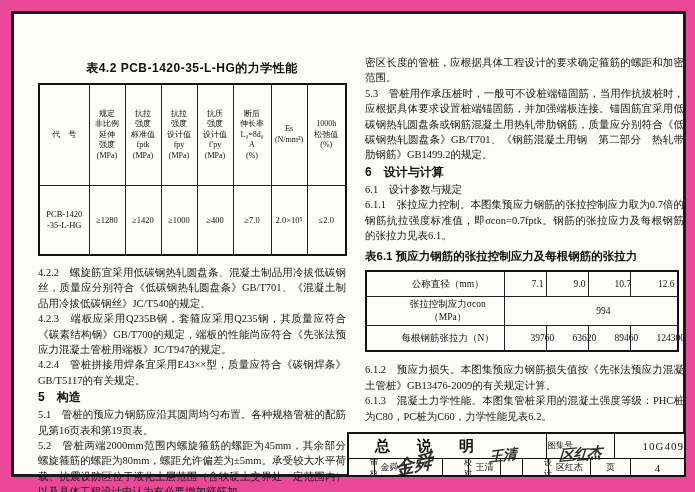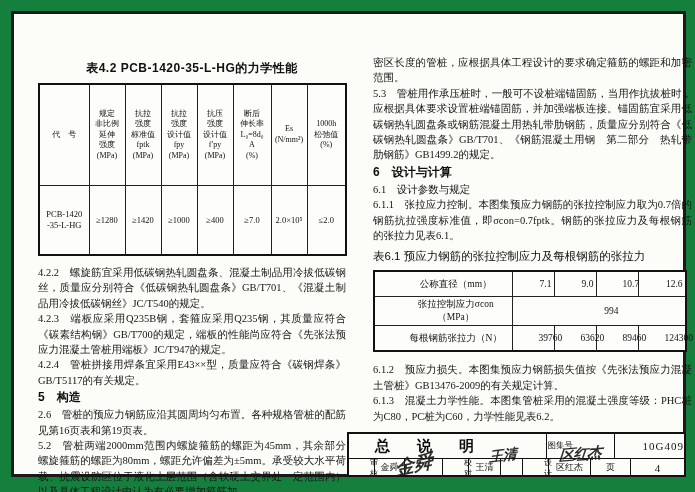--- a/index.html
+++ b/index.html
@@ -3,28 +3,28 @@
 <meta charset="utf-8">
 <style>
   html,body{margin:0;padding:0;}
   body{
     width:695px;height:492px;
     background:#f4f4f1;
     font-family:"Liberation Serif", serif;
     color:#141414;
     -webkit-font-smoothing:antialiased;
   }
-  .page{position:relative;width:695px;height:492px;background:#15803d;overflow:hidden;}
+  .page{position:relative;width:695px;height:492px;background:#ec4899;overflow:hidden;}
   .frame{
     position:absolute;left:11px;top:11px;width:675px;height:466px;
     border:3px solid #1a1a1a;box-sizing:border-box;background:#fcfcf9;
   }
   
   .col-left{position:absolute;left:38px;top:60px;width:308px;}
-  .col-right{position:absolute;left:373px;top:55px;width:319px;}
+  .col-right{position:absolute;left:365px;top:55px;width:319px;}
 
   .tbl-title42{
     font-family:"Liberation Sans", sans-serif;
     font-weight:bold;font-size:12px;text-align:center;
     margin:0 0 6px 0;color:#101010;letter-spacing:0.5px;
   }
   table.t42{
     border-collapse:collapse;width:307px;table-layout:fixed;
     border:2px solid #111;margin:0 0 9px 0;background:#fdfdfb;
   }
@@ -41,21 +41,21 @@
   }
   .heading{
     font-family:"Liberation Sans", sans-serif;
     font-size:12px;font-weight:bold;line-height:17px;
     margin:1px 0 1px 0;color:#0e0e0e;
   }
   .subheading{font-size:10.5px;line-height:15.4px;margin:0;color:#151515;}
 
   .tbl-title61{
     font-family:"Liberation Sans", sans-serif;
-    font-weight:normal;font-size:11.5px;margin:6px 0 6px 0;color:#0e0e0e;
+    font-weight:bold;font-size:11.5px;margin:6px 0 6px 0;color:#0e0e0e;
   }
   table.t61{
     border-collapse:collapse;width:312px;table-layout:fixed;
     border:2px solid #111;margin:0 0 10px 0;background:#fdfdfb;
   }
   .t61 td{
     border:1px solid #222;text-align:center;font-size:9.5px;
     height:22px;color:#111;vertical-align:middle;padding-left:26px;
   }
 
@@ -163,21 +163,21 @@
         <td>2.0×10⁵</td>
         <td>≤2.0</td>
       </tr>
     </tbody>
       </table>
 
     <p class="para">4.2.2　螺旋筋宜采用低碳钢热轧圆盘条、混凝土制品用冷拔低碳钢丝，质量应分别符合《低碳钢热轧圆盘条》GB/T701、《混凝土制品用冷拔低碳钢丝》JC/T540的规定。</p>
     <p class="para">4.2.3　端板应采用Q235B钢，套箍应采用Q235钢，其质量应符合《碳素结构钢》GB/T700的规定，端板的性能尚应符合《先张法预应力混凝土管桩用端板》JC/T947的规定。</p>
     <p class="para">4.2.4　管桩拼接用焊条宜采用E43××型，质量应符合《碳钢焊条》GB/T5117的有关规定。</p>
     <p class="heading">5　构造</p>
-    <p class="para">2.6　管桩的预应力钢筋应沿其圆周均匀布置。各种规格管桩的配筋见第16页表和第19页表。</p>
+    <p class="para">5.1　管桩的预应力钢筋应沿其圆周均匀布置。各种规格管桩的配筋见第16页表和第19页表。</p>
     <p class="para">5.2　管桩两端2000mm范围内螺旋箍筋的螺距为45mm，其余部分螺旋箍筋的螺距为80mm，螺距允许偏差为±5mm。承受较大水平荷载、抗震设防区位于液化土层范围（含软硬土交界处一定范围内）以及具体工程设计中认为有必要增加箍筋加</p>
   </div>
 
   <div class="col-right">
     <p class="para">密区长度的管桩，应根据具体工程设计的要求确定箍筋的螺距和加密范围。</p>
     <p class="para">5.3　管桩用作承压桩时，一般可不设桩端锚固筋，当用作抗拔桩时，应根据具体要求设置桩端锚固筋，并加强端板连接。锚固筋宜采用低碳钢热轧圆盘条或钢筋混凝土用热轧带肋钢筋，质量应分别符合《低碳钢热轧圆盘条》GB/T701、《钢筋混凝土用钢　第二部分　热轧带肋钢筋》GB1499.2的规定。</p>
     <p class="heading">6　设计与计算</p>
     <p class="subheading">6.1　设计参数与规定</p>
     <p class="para">6.1.1　张拉应力控制。本图集预应力钢筋的张拉控制应力取为0.7倍的钢筋抗拉强度标准值，即σcon=0.7fptk。钢筋的张拉应力及每根钢筋的张拉力见表6.1。</p>
 

